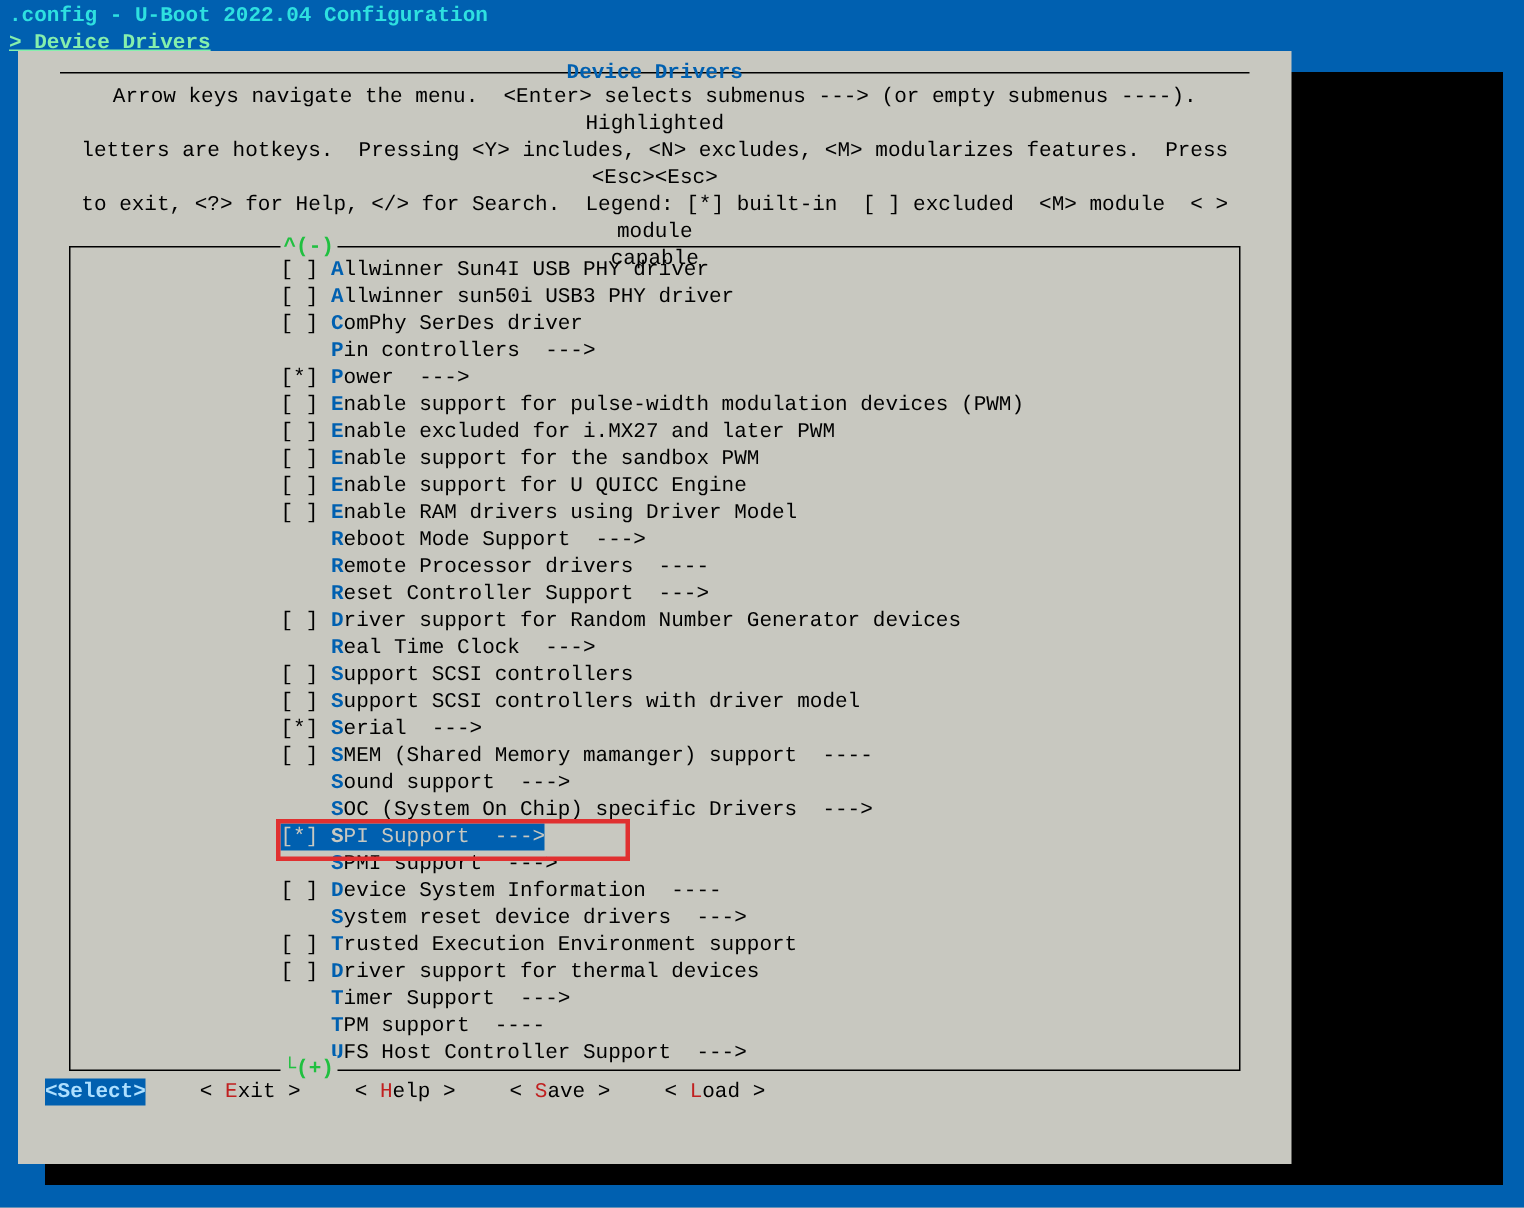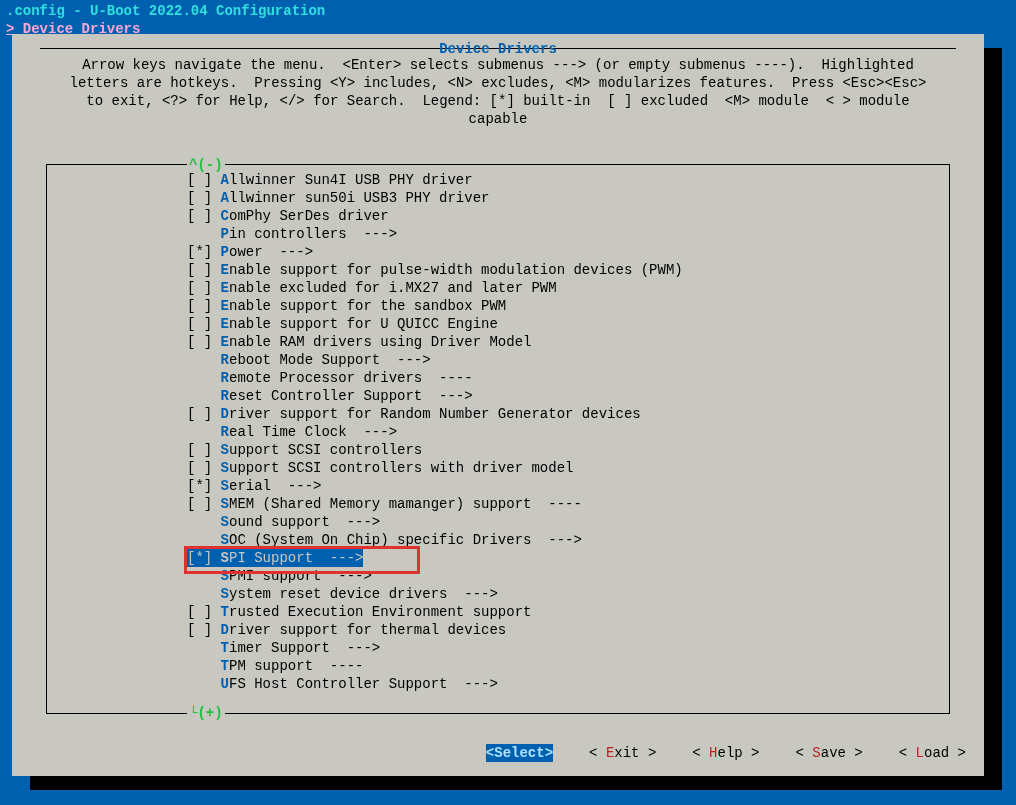--- a/index.html
+++ b/index.html
@@ -13,38 +13,38 @@
     width: 1016px;
     height: 805px;
     overflow: hidden;
   }
   .topbar {
     color: #2ee0e0;
     padding: 2px 4px 0 6px;
     font-weight: bold;
   }
   .breadcrumb {
-    color: #f9a8d4;
+    color: #86efac;
     padding: 0 6px 4px 6px;
     font-weight: bold;
     text-decoration: underline;
   }
   .outer-shadow {
     position: absolute;
     left: 30px;
     top: 48px;
     width: 972px;
     height: 742px;
     background: #000;
   }
   .panel {
     position: absolute;
     left: 12px;
     top: 34px;
-    width: 972px;
+    width: 849px;
     height: 742px;
     background: #c8c8c0;
     border: 0;
   }
   .panel-title {
     position: absolute;
     top: 6px;
     left: 0;
     right: 0;
     text-align: center;
@@ -115,24 +115,24 @@
   }
   .item.selected .hotkey { color: #c8c8c0; }
   .row-bg { display:inline-block; }
   .red-box {
     position: absolute;
     border: 3px solid #e03030;
     pointer-events: none;
   }
   .buttons {
     position: absolute;
-    bottom: 14px;
+    bottom: 39px;
     left: 0;
     right: 0;
-    text-align: right;
+    text-align: left;
   }
   .btn {
     display: inline-block;
     margin: 0 18px;
     white-space: pre;
   }
   .btn .kw { color: #c02020; }
   .btn.selected {
     background: #0060b0;
     color: #aee0ff;
@@ -174,20 +174,21 @@
         <div class="item"><span class="row-bg"><span class="bracket">[ ] </span><span class="hotkey">D</span><span>river support for Random Number Generator devices</span></span></div>
         <div class="item"><span class="row-bg"><span class="bracket">    </span><span class="hotkey">R</span><span>eal Time Clock  ---&gt;</span></span></div>
         <div class="item"><span class="row-bg"><span class="bracket">[ ] </span><span class="hotkey">S</span><span>upport SCSI controllers</span></span></div>
         <div class="item"><span class="row-bg"><span class="bracket">[ ] </span><span class="hotkey">S</span><span>upport SCSI controllers with driver model</span></span></div>
         <div class="item"><span class="row-bg"><span class="bracket">[*] </span><span class="hotkey">S</span><span>erial  ---&gt;</span></span></div>
         <div class="item"><span class="row-bg"><span class="bracket">[ ] </span><span class="hotkey">S</span><span>MEM (Shared Memory mamanger) support  ----</span></span></div>
         <div class="item"><span class="row-bg"><span class="bracket">    </span><span class="hotkey">S</span><span>ound support  ---&gt;</span></span></div>
         <div class="item"><span class="row-bg"><span class="bracket">    </span><span class="hotkey">S</span><span>OC (System On Chip) specific Drivers  ---&gt;</span></span></div>
         <div class="item selected" id="selrow"><span class="row-bg"><span class="bracket">[*] </span><span class="hotkey">S</span><span>PI Support  ---&gt;</span></span></div>
         <div class="item"><span class="row-bg"><span class="bracket">    </span><span class="hotkey">S</span><span>PMI support  ---&gt;</span></span></div>
+        <div class="item"><span class="row-bg"><span class="bracket">[ ] </span><span class="hotkey">D</span><span>evice System Information  ----</span></span></div>
         <div class="item"><span class="row-bg"><span class="bracket">    </span><span class="hotkey">S</span><span>ystem reset device drivers  ---&gt;</span></span></div>
         <div class="item"><span class="row-bg"><span class="bracket">[ ] </span><span class="hotkey">T</span><span>rusted Execution Environment support</span></span></div>
         <div class="item"><span class="row-bg"><span class="bracket">[ ] </span><span class="hotkey">D</span><span>river support for thermal devices</span></span></div>
         <div class="item"><span class="row-bg"><span class="bracket">    </span><span class="hotkey">T</span><span>imer Support  ---&gt;</span></span></div>
         <div class="item"><span class="row-bg"><span class="bracket">    </span><span class="hotkey">T</span><span>PM support  ----</span></span></div>
         <div class="item"><span class="row-bg"><span class="bracket">    </span><span class="hotkey">U</span><span>FS Host Controller Support  ---&gt;</span></span></div>
       </div>
     <span class="scroll-down">└(+)</span>
     <div class="red-box" id="redbox" style="left: 137px; top: 381px; width: 230px; height: 22px;"></div>
   </div>

